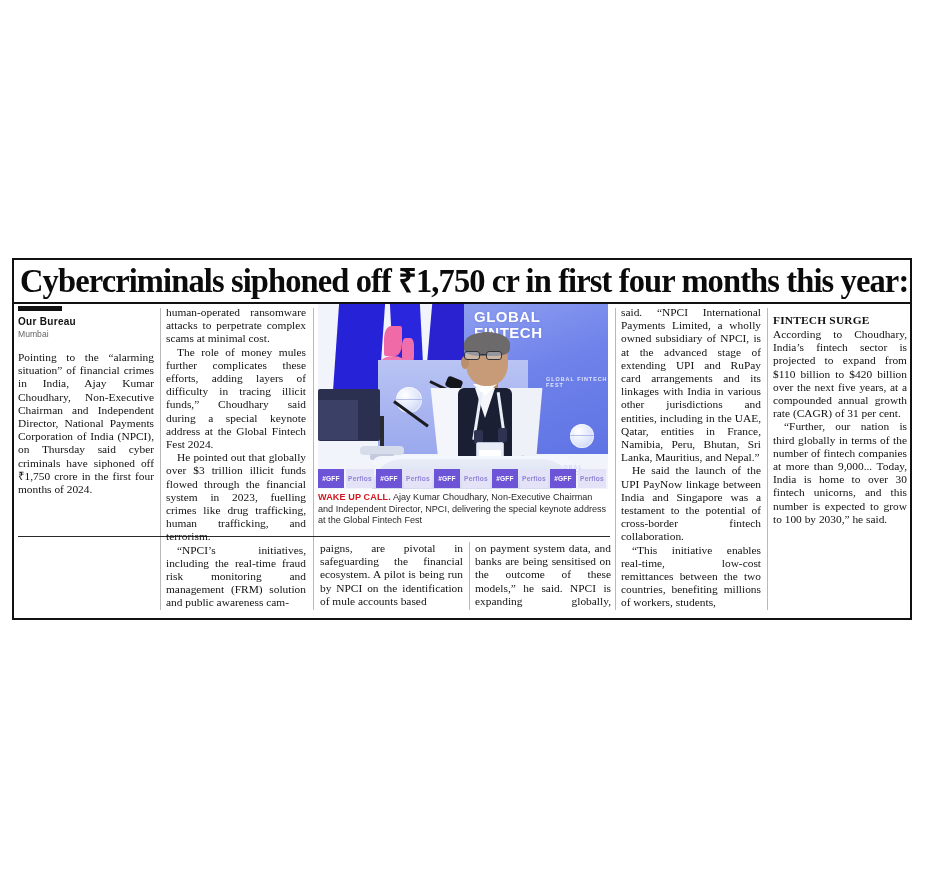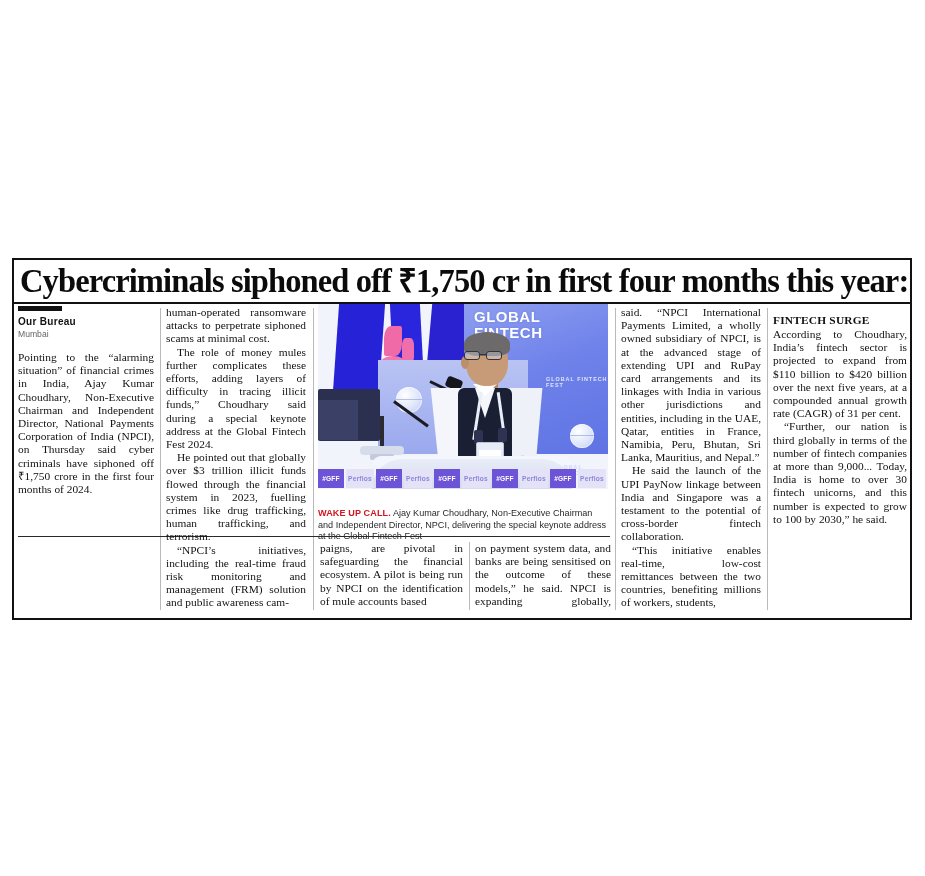--- a/index.html
+++ b/index.html
@@ -175,21 +175,21 @@
   .podium{left:54px;top:155px;width:200px;height:30px;background:linear-gradient(180deg,#e9edf8 0%,#d4dbef 100%);border-radius:70px 70px 0 0;}
   .podium-top{left:54px;top:152px;width:200px;height:9px;background:#f3f6fc;border-radius:60px 60px 0 0;}
   .banner-row{left:0px;top:163px;width:290px;height:22px;display:flex;gap:2px;align-items:center;}
   .tile{height:19px;display:flex;align-items:center;justify-content:center;
         font-family:"Liberation Sans",sans-serif;font-weight:700;font-size:6.6px;letter-spacing:.2px;}
   .tile.gff{background:#6d53d6;color:#ffffff;width:26px;}
   .tile.perf{background:#e3e2f7;color:#8f85d8;width:28px;}
 
   
   #caption{
-    position:absolute;left:304px;top:204px;width:292px;
+    position:absolute;left:304px;top:188px;width:292px;
     font-family:"Liberation Sans", sans-serif;
     font-size:9.1px;line-height:11.6px;color:#2a2a2a;
   }
   #caption .kicker{color:#d1171f;font-weight:700;letter-spacing:.1px;}
 </style>
 </head>
 <body>
 
 <div id="clipping">
 
@@ -207,21 +207,21 @@
     <div class="hrule" style="left:4px;top:232px;width:592px;"></div>
 
     <div class="col" style="left:4px;top:2px;width:136px;height:304px;">
       <div class="byline-rule"></div>
       <div class="byline-name">Our Bureau</div>
       <div class="byline-city">Mumbai</div>
       <p class="noindent">Pointing to the “alarming situation” of financial crimes in India, Ajay Kumar Choudhary, Non-Executive Chairman and Independent Director, National Payments Corporation of India (NPCI), on Thursday said cyber criminals have siphoned off ₹1,750 crore in the first four months of 2024.</p>
     </div>
 
     <div class="col" style="left:152px;top:2px;width:140px;height:304px;">
-      <p class="noindent">human-operated ransomware attacks to perpetrate siphoned scams at minimal cost.</p>
+      <p class="noindent">human-operated ransomware attacks to perpetrate complex scams at minimal cost.</p>
       <p>The role of money mules further complicates these efforts, adding layers of difficulty in tracing illicit funds,” Choudhary said during a special keynote address at the Global Fintech Fest 2024.</p>
       <p>He pointed out that globally over $3 trillion illicit funds flowed through the financial system in 2023, fuelling crimes like drug trafficking, human trafficking, and terrorism.</p>
       <p>“NPCI’s initiatives, including the real-time fraud risk monitoring and management (FRM) solution and public awareness cam-</p>
     </div>
 
     <div id="photo">
       <div class="ph bd-white"></div>
       <div class="ph bd-blue1"></div>
       <div class="ph bd-blue2"></div>
       <div class="ph bd-blue3"></div>

